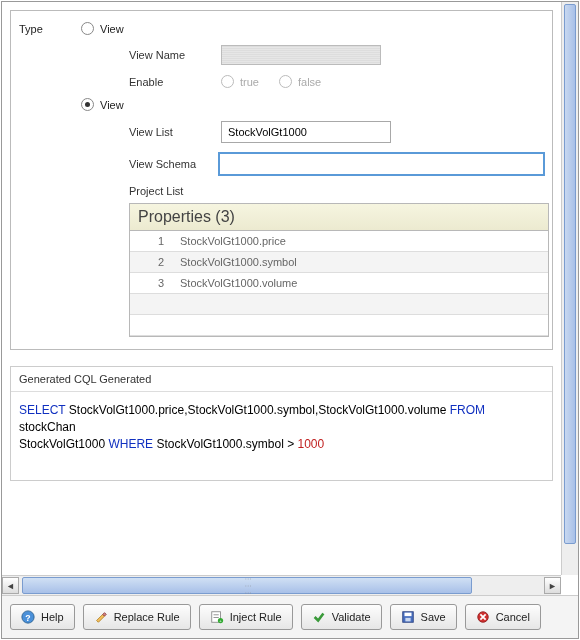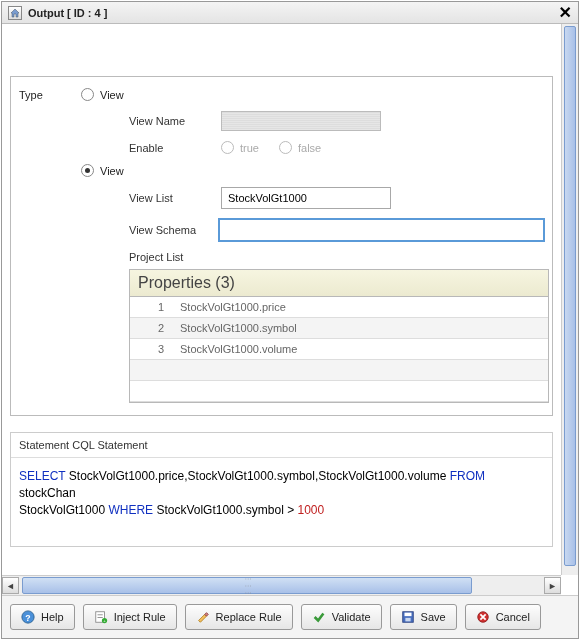--- a/index.html
+++ b/index.html
@@ -84,21 +84,20 @@
     border-radius:2px;
     display:flex;align-items:center;justify-content:center;
     font-size:8px;color:#6a8;
   }
   .hscroll .hthumb::after{content:"⋮⋮⋮"; transform:rotate(90deg); font-size:7px; color:#888;}
   .scroll-viewport{
     position:absolute;
     left:0;top:0;right:17px;bottom:20px;
     overflow:hidden;
     padding:8px;
-    margin-top:44px;
   }
   .form-box {
     border:1px solid #bbb;
     padding:8px 8px 12px 8px;
     position:relative;
   }
   .row { display:flex; align-items:center; margin:3px 0; }
   .type-label { width:46px; color:#222; }
   .radio {
     width:13px;height:13px;border:1px solid #888;border-radius:50%;
@@ -179,29 +178,20 @@
     padding:0 10px;
     display:flex;align-items:center;gap:6px;
     font-size:11px;color:#222;cursor:pointer;
   }
   .btn svg{width:14px;height:14px;}
 </style>
 </head>
 <body>
 
 <div class="window">
-  <div class="titlebar">
-    <span class="home-icon">
-      <svg viewBox="0 0 10 10">
-          <path d="M5 1 L9 5 H8 V9 H6 V6 H4 V9 H2 V5 H1 Z" fill="#7a9ccf" stroke="#456" stroke-width="0.5"></path>
-        </svg>
-    </span>
-    <span class="title">Output [ ID : 4 ]</span>
-    <span class="close">✕</span>
-  </div>
 
   <div class="content-outer">
     <div class="scroll-viewport">
 
       <div class="form-box">
         <div class="row">
           <span class="type-label">Type</span>
           <span style="width:16px;"></span>
           <span class="radio"></span>
           <span class="opttext">View</span>
@@ -253,21 +243,21 @@
               <span class="rn">3</span>
               <span class="val">StockVolGt1000.volume</span>
             </div>
             <div class="grid-row alt empty"></div>
             <div class="grid-row empty"></div>
           </div>
         </div>
       </div>
 
       <div class="cql-box">
-        <div class="cql-title">Statement CQL Statement</div>
+        <div class="cql-title">Generated CQL Generated</div>
         <div class="cql-body">
           <span class="kw">SELECT</span><span> StockVolGt1000.price,StockVolGt1000.symbol,StockVolGt1000.volume </span><span class="kw">FROM</span><span> stockChan</span><br>
           <span>StockVolGt1000 </span><span class="kw">WHERE</span><span> StockVolGt1000.symbol &gt; </span><span class="num">1000</span>
         </div>
       </div>
 
     </div>
 
     <div class="vscroll">
       <div class="thumb"></div>
@@ -281,40 +271,40 @@
     </div>
   </div>
 
   <div class="buttonbar">
     <div class="btn">
       <svg viewBox="0 0 16 16">
           <circle cx="8" cy="8" r="7" fill="#4a90d9" stroke="#2a6090"></circle>
           <text x="8" y="12" text-anchor="middle" font-size="10" fill="#fff" font-weight="bold">?</text>
         </svg>
       <span>Help</span>
+    </div>
+    <div class="btn">
+      <svg viewBox="0 0 16 16">
+          <path d="M3 12 L10 5 L12 7 L5 14 Z" fill="#f5c060" stroke="#b08020"></path>
+          <path d="M10 5 L12 3 L14 5 L12 7 Z" fill="#d08080" stroke="#904040"></path>
+        </svg>
+      <span>Replace Rule</span>
     </div>
     <div class="btn">
       <svg viewBox="0 0 16 16">
           <rect x="2" y="2" width="10" height="12" fill="#fff" stroke="#888"></rect>
           <rect x="4" y="5" width="6" height="1" fill="#888"></rect>
           <rect x="4" y="8" width="6" height="1" fill="#888"></rect>
           <circle cx="12" cy="12" r="3" fill="#3a3"></circle>
           <text x="12" y="14" text-anchor="middle" font-size="5" fill="#fff">+</text>
         </svg>
       <span>Inject Rule</span>
     </div>
     <div class="btn">
       <svg viewBox="0 0 16 16">
-          <path d="M3 12 L10 5 L12 7 L5 14 Z" fill="#f5c060" stroke="#b08020"></path>
-          <path d="M10 5 L12 3 L14 5 L12 7 Z" fill="#d08080" stroke="#904040"></path>
-        </svg>
-      <span>Replace Rule</span>
-    </div>
-    <div class="btn">
-      <svg viewBox="0 0 16 16">
           <path d="M3 8 L7 12 L13 4" stroke="#3a9a3a" stroke-width="3" fill="none"></path>
         </svg>
       <span>Validate</span>
     </div>
     <div class="btn">
       <svg viewBox="0 0 16 16">
           <rect x="2" y="2" width="12" height="12" fill="#4a70c0" stroke="#2a4080"></rect>
           <rect x="4" y="3" width="8" height="4" fill="#fff"></rect>
           <rect x="5" y="9" width="6" height="4" fill="#cad8f0"></rect>
         </svg>

